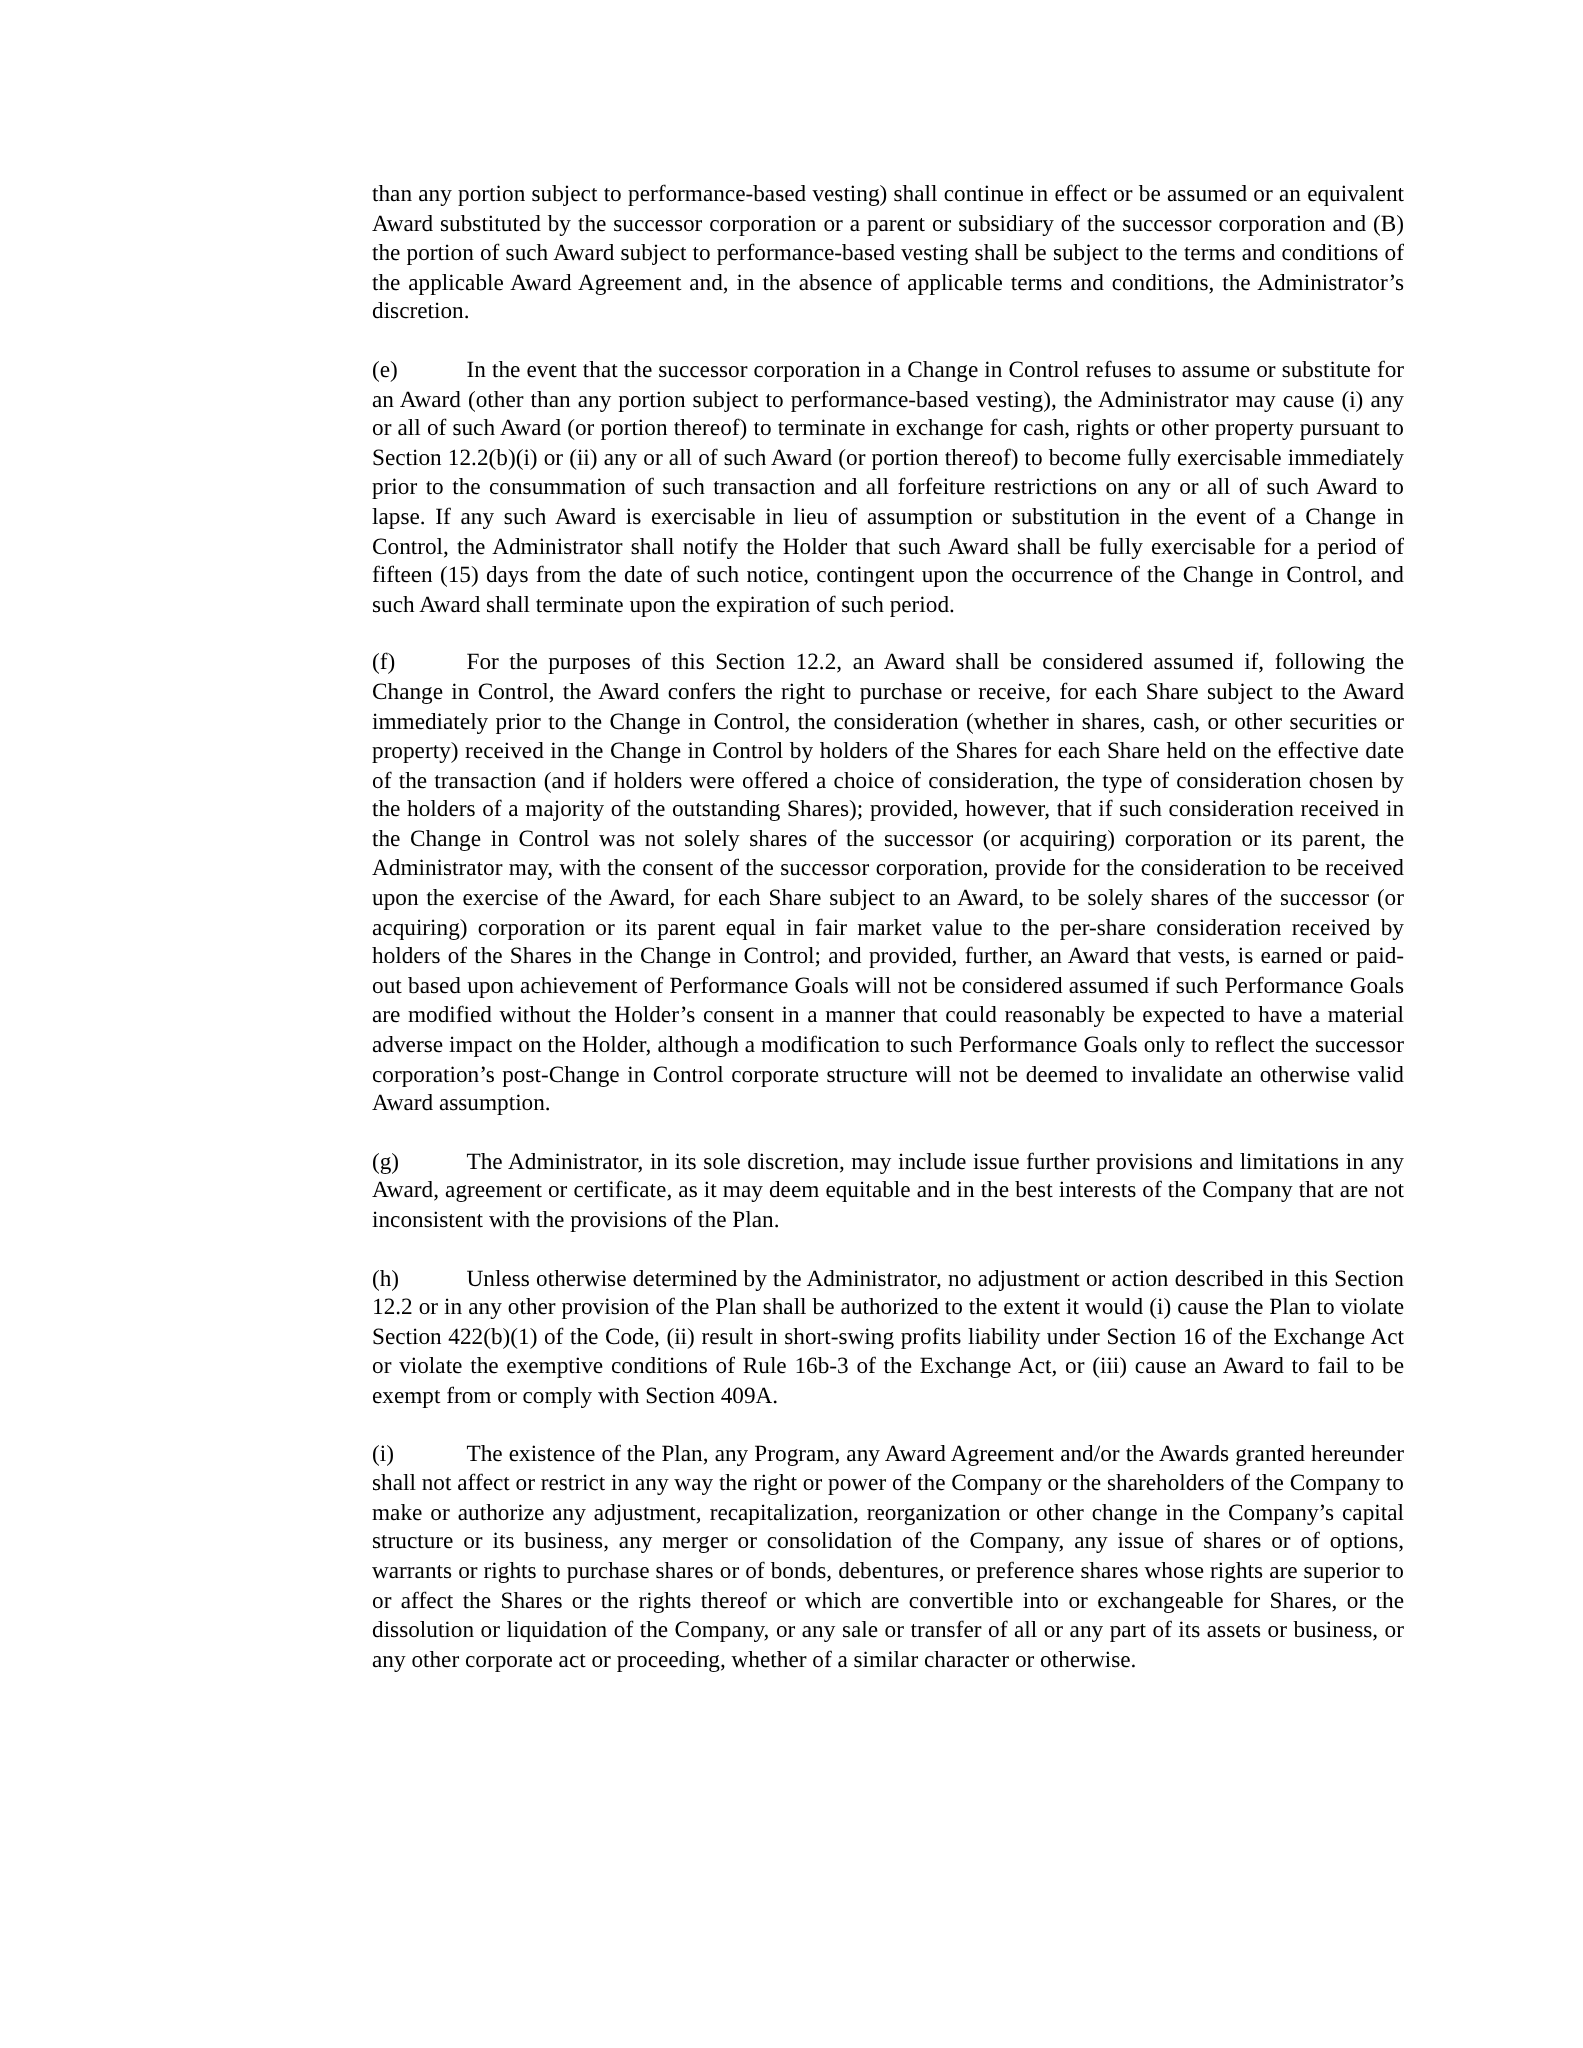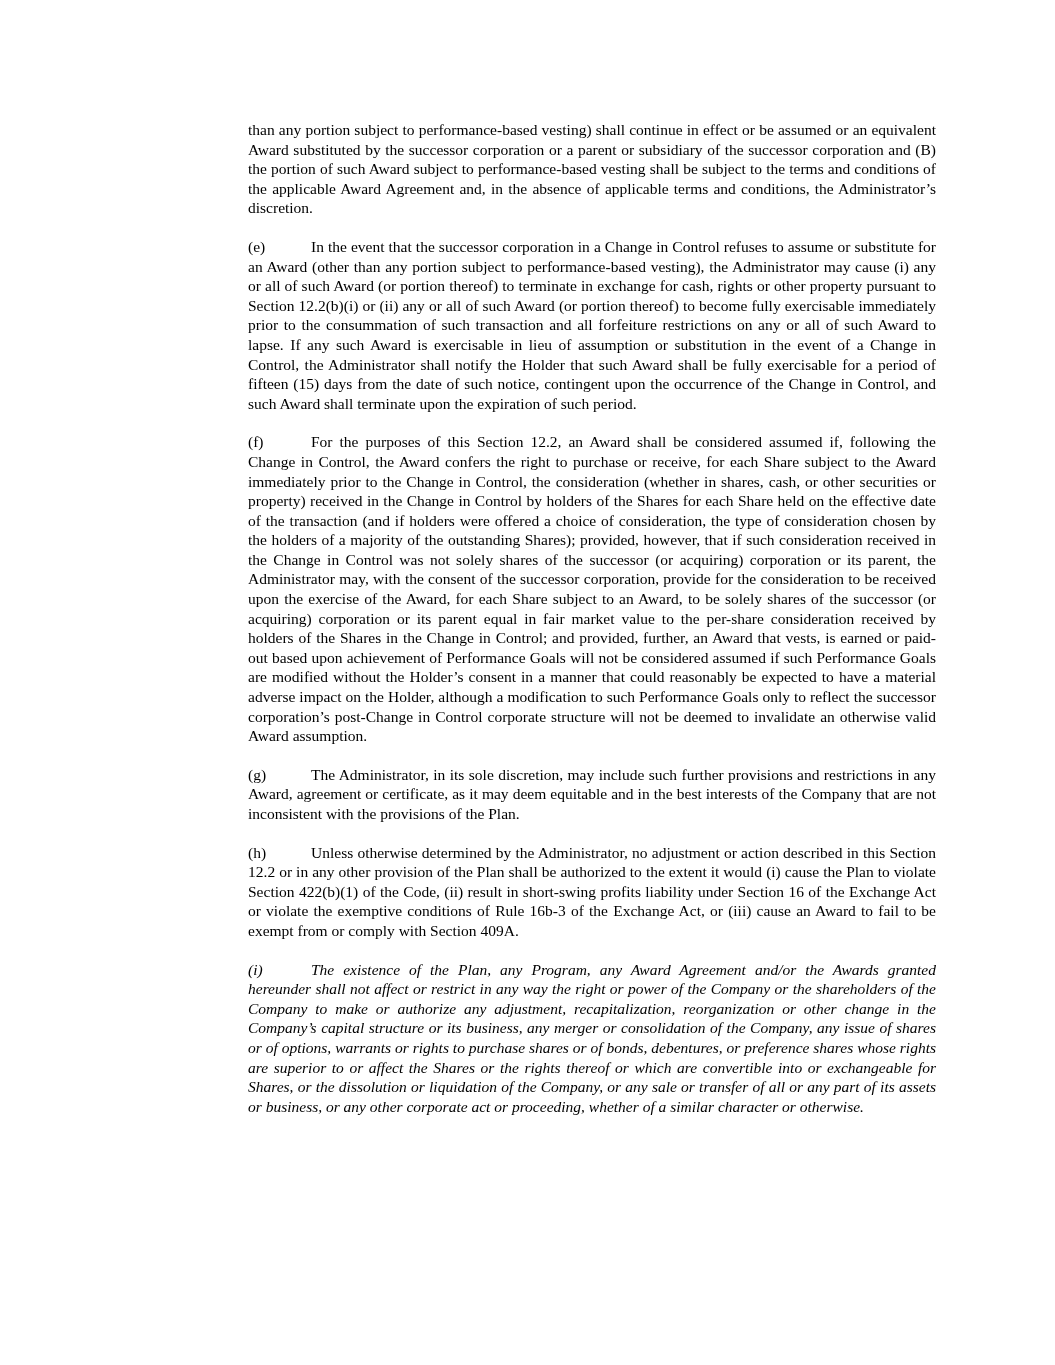--- a/index.html
+++ b/index.html
@@ -24,34 +24,33 @@
     width: 688px;
     font-size: 15.5px;
     line-height: 19.6px;
     text-align: justify;
   }
   .para {
     margin: 0 0 19px 0;
   }
   .para:last-child {
     margin-bottom: 18px;
-    font-style: italic;
   }
   .label {
     display: inline-block;
     width: 63px;
   }
   .u {
   }
 </style>
 </head>
 <body>
 
 <div class="page">
   <div class="content" id="document-body">
       <p class="para"><span>than any portion subject to performance-based vesting) shall continue in effect or be assumed or an equivalent Award substituted by the successor corporation or a parent or subsidiary of the successor corporation and (B) the portion of such Award subject to performance-based vesting shall be subject to the terms and conditions of the applicable Award Agreement and, in the absence of applicable terms and conditions, the Administrator’s discretion.</span></p>
       <p class="para"><span class="label">(e)</span><span>In the event that the successor corporation in a Change in Control refuses to assume or substitute for an Award (other than any portion subject to performance-based vesting), the Administrator may cause (i) any or all of such Award (or portion thereof) to terminate in exchange for cash, rights or other property pursuant to Section 12.2(b)(i) or (ii) any or all of such Award (or portion thereof) to become fully exercisable immediately prior to the consummation of such transaction and all forfeiture restrictions on any or all of such Award to lapse. If any such Award is exercisable in lieu of assumption or substitution in the event of a Change in Control, the Administrator shall notify the Holder that such Award shall be fully exercisable for a period of fifteen (15) days from the date of such notice, contingent upon the occurrence of the Change in Control, and such Award shall terminate upon the expiration of such period.</span></p>
       <p class="para"><span class="label">(f)</span><span>For the purposes of this Section 12.2, an Award shall be considered assumed if, following the Change in Control, the Award confers the right to purchase or receive, for each Share subject to the Award immediately prior to the Change in Control, the consideration (whether in shares, cash, or other securities or property) received in the Change in Control by holders of the Shares for each Share held on the effective date of the transaction (and if holders were offered a choice of consideration, the type of consideration chosen by the holders of a majority of the outstanding Shares); </span><span class="u">provided</span><span>, </span><span class="u">however</span><span>, that if such consideration received in the Change in Control was not solely shares of the successor (or acquiring) corporation or its parent, the Administrator may, with the consent of the successor corporation, provide for the consideration to be received upon the exercise of the Award, for each Share subject to an Award, to be solely shares of the successor (or acquiring) corporation or its parent equal in fair market value to the per-share consideration received by holders of the Shares in the Change in Control; and </span><span class="u">provided</span><span>, </span><span class="u">further</span><span>, an Award that vests, is earned or paid-out based upon achievement of Performance Goals will not be considered assumed if such Performance Goals are modified without the Holder’s consent in a manner that could reasonably be expected to have a material adverse impact on the Holder, although a modification to such Performance Goals only to reflect the successor corporation’s post-Change in Control corporate structure will not be deemed to invalidate an otherwise valid Award assumption.</span></p>
-      <p class="para"><span class="label">(g)</span><span>The Administrator, in its sole discretion, may include such further provisions and restrictions in any Award, agreement or certificate, as it may deem equitable and in the best interests of the Company that are not inconsistent with the provisions of the Plan.</span></p>
+      <p class="para"><span class="label">(g)</span><span>The Administrator, in its sole discretion, may include issue further provisions and limitations in any Award, agreement or certificate, as it may deem equitable and in the best interests of the Company that are not inconsistent with the provisions of the Plan.</span></p>
       <p class="para"><span class="label">(h)</span><span>Unless otherwise determined by the Administrator, no adjustment or action described in this Section 12.2 or in any other provision of the Plan shall be authorized to the extent it would (i) cause the Plan to violate Section 422(b)(1) of the Code, (ii) result in short-swing profits liability under Section 16 of the Exchange Act or violate the exemptive conditions of Rule 16b-3 of the Exchange Act, or (iii) cause an Award to fail to be exempt from or comply with Section 409A.</span></p>
       <p class="para"><span class="label">(i)</span><span>The existence of the Plan, any Program, any Award Agreement and/or the Awards granted hereunder shall not affect or restrict in any way the right or power of the Company or the shareholders of the Company to make or authorize any adjustment, recapitalization, reorganization or other change in the Company’s capital structure or its business, any merger or consolidation of the Company, any issue of shares or of options, warrants or rights to purchase shares or of bonds, debentures, or preference shares whose rights are superior to or affect the Shares or the rights thereof or which are convertible into or exchangeable for Shares, or the dissolution or liquidation of the Company, or any sale or transfer of all or any part of its assets or business, or any other corporate act or proceeding, whether of a similar character or otherwise.</span></p>
     </div>
 </div>
 
 </body></html>

